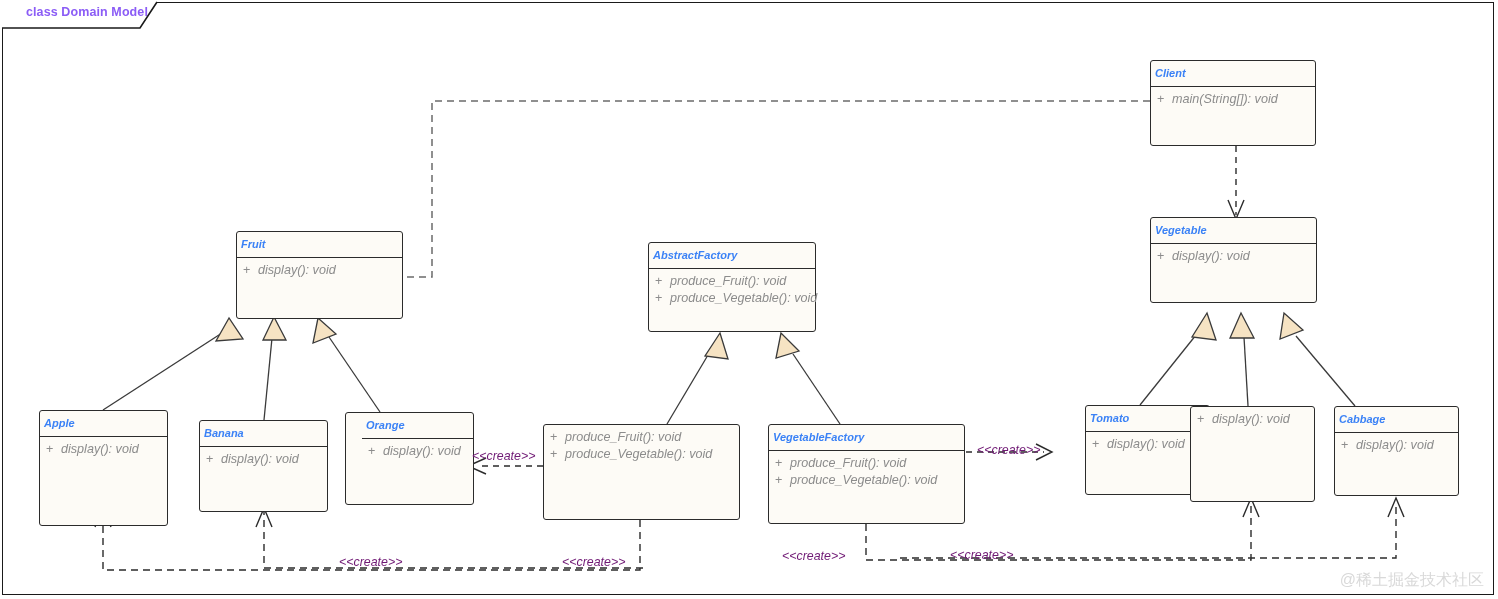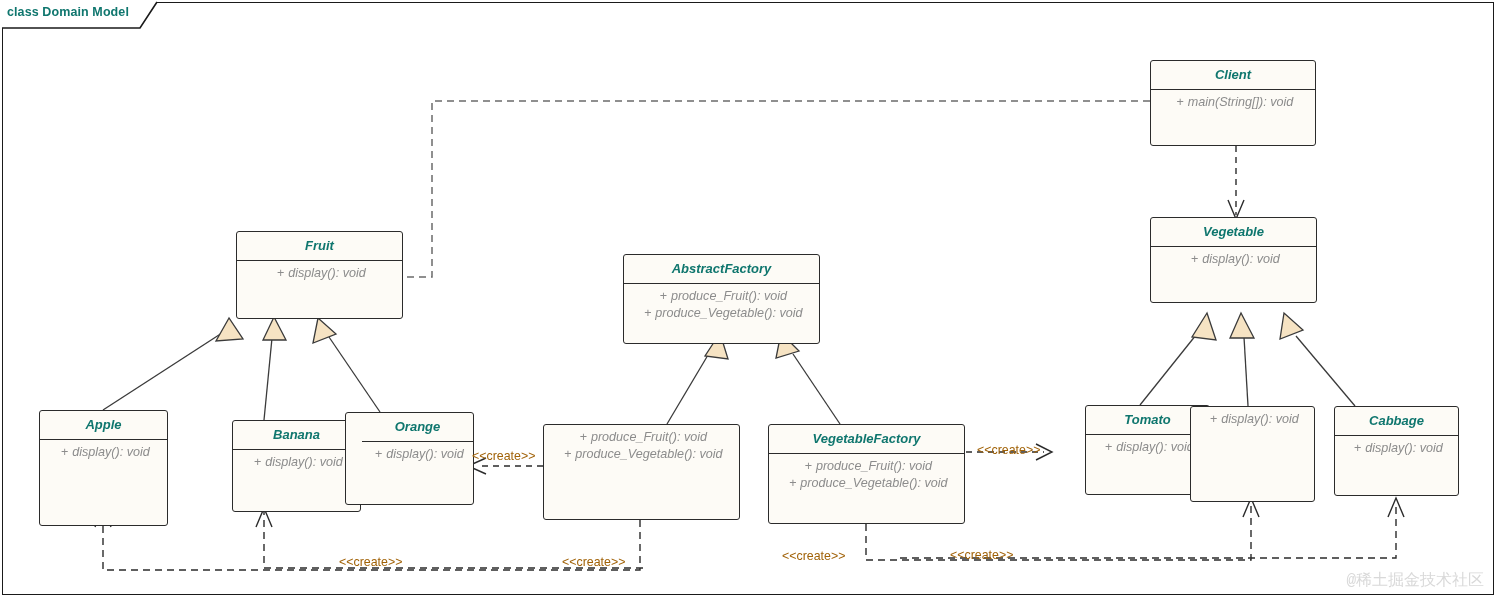--- a/index.html
+++ b/index.html
@@ -30,87 +30,87 @@
     position: absolute;
     left: 2px;
     top: 2px;
     width: 155px;
     height: 26px;
     background: #ffffff;
     box-sizing: border-box;
   }
   #title-tab-label {
     position: absolute;
-    left: 7px;
+    left: 26px;
     top: 5px;
     font-size: 12.5px;
     font-weight: bold;
-    color: #0f766e;
+    color: #8b5cf6;
     white-space: nowrap;
     letter-spacing: 0.1px;
   }
   svg.layer {
     position: absolute;
     left: 0;
     top: 0;
     width: 1498px;
     height: 599px;
     pointer-events: none;
   }
   
   .uml-class {
     position: absolute;
     box-sizing: border-box;
     background: #FDFBF6;
     border: 1.5px solid #2b2b2b;
     border-radius: 3px;
   }
   .uml-name {
-    text-align: center;
-    font-size: 13px;
+    text-align: left;
+    font-size: 11px;
     font-style: italic;
     font-weight: bold;
-    color: #0f766e;
+    color: #3b82f6;
     padding: 6px 4px 7px 4px;
     border-bottom: 1.5px solid #2b2b2b;
     white-space: nowrap;
     overflow: hidden;
   }
   .uml-ops {
     padding: 4px 6px 6px 6px;
   }
   .uml-op {
     font-size: 12.6px;
     font-style: italic;
     color: #8c8c8c;
     white-space: nowrap;
     line-height: 17px;
-    text-align: center;
   }
   .uml-op .vis {
     display: inline-block;
     width: 15px;
     font-style: normal;
     color: #8c8c8c;
   }
   .stereo {
     position: absolute;
     font-size: 12.4px;
-    color: #a16207;
+    font-style: italic;
+    color: #701a75;
     white-space: nowrap;
     background: transparent;
   }
   #watermark {
     position: absolute;
     right: 14px;
     bottom: 8px;
     font-size: 16px;
     color: #d9d9d9;
     white-space: nowrap;
-    font-family: Liberation Mono, monospace;
+    font-family: Liberation Sans, sans-serif;
   }
 </style>
 </head>
 <body>
 
 <div id="canvas">
 
   <div id="frame"></div>
 
   <div id="title-tab"></div>
@@ -215,21 +215,21 @@
 
   <div class="uml-class" style="left:197px; top:231px; width:167px; height:88px;margin-left:39px;">
     <div class="uml-name">Fruit</div>
     <div class="uml-ops">
       <div class="uml-op">
         <span class="vis">+</span><span>display(): void</span>
       </div>
     </div>
   </div>
 
-  <div class="uml-class" style="left:623px; top:242px; width:197px; height:90px;margin-top:12px;">
+  <div class="uml-class" style="left:648px; top:242px; width:168px; height:90px;">
     <div class="uml-name">AbstractFactory</div>
     <div class="uml-ops">
       <div class="uml-op">
         <span class="vis">+</span><span>produce_Fruit(): void</span>
       </div>
       <div class="uml-op">
         <span class="vis">+</span><span>produce_Vegetable(): void</span>
       </div>
     </div>
   </div>
@@ -245,21 +245,21 @@
 
   <div class="uml-class" style="left:39px; top:410px; width:129px; height:116px;">
     <div class="uml-name">Apple</div>
     <div class="uml-ops">
       <div class="uml-op">
         <span class="vis">+</span><span>display(): void</span>
       </div>
     </div>
   </div>
 
-  <div class="uml-class" style="left:199px; top:420px; width:129px; height:92px;margin-left:33px;">
+  <div class="uml-class" style="left:199px; top:420px; width:129px; height:92px;">
     <div class="uml-name">Banana</div>
     <div class="uml-ops">
       <div class="uml-op">
         <span class="vis">+</span><span>display(): void</span>
       </div>
     </div>
   </div>
 
   <div class="uml-class" style="left:345px; top:412px; width:129px; height:93px;padding-left:16px;">
     <div class="uml-name">Orange</div>

